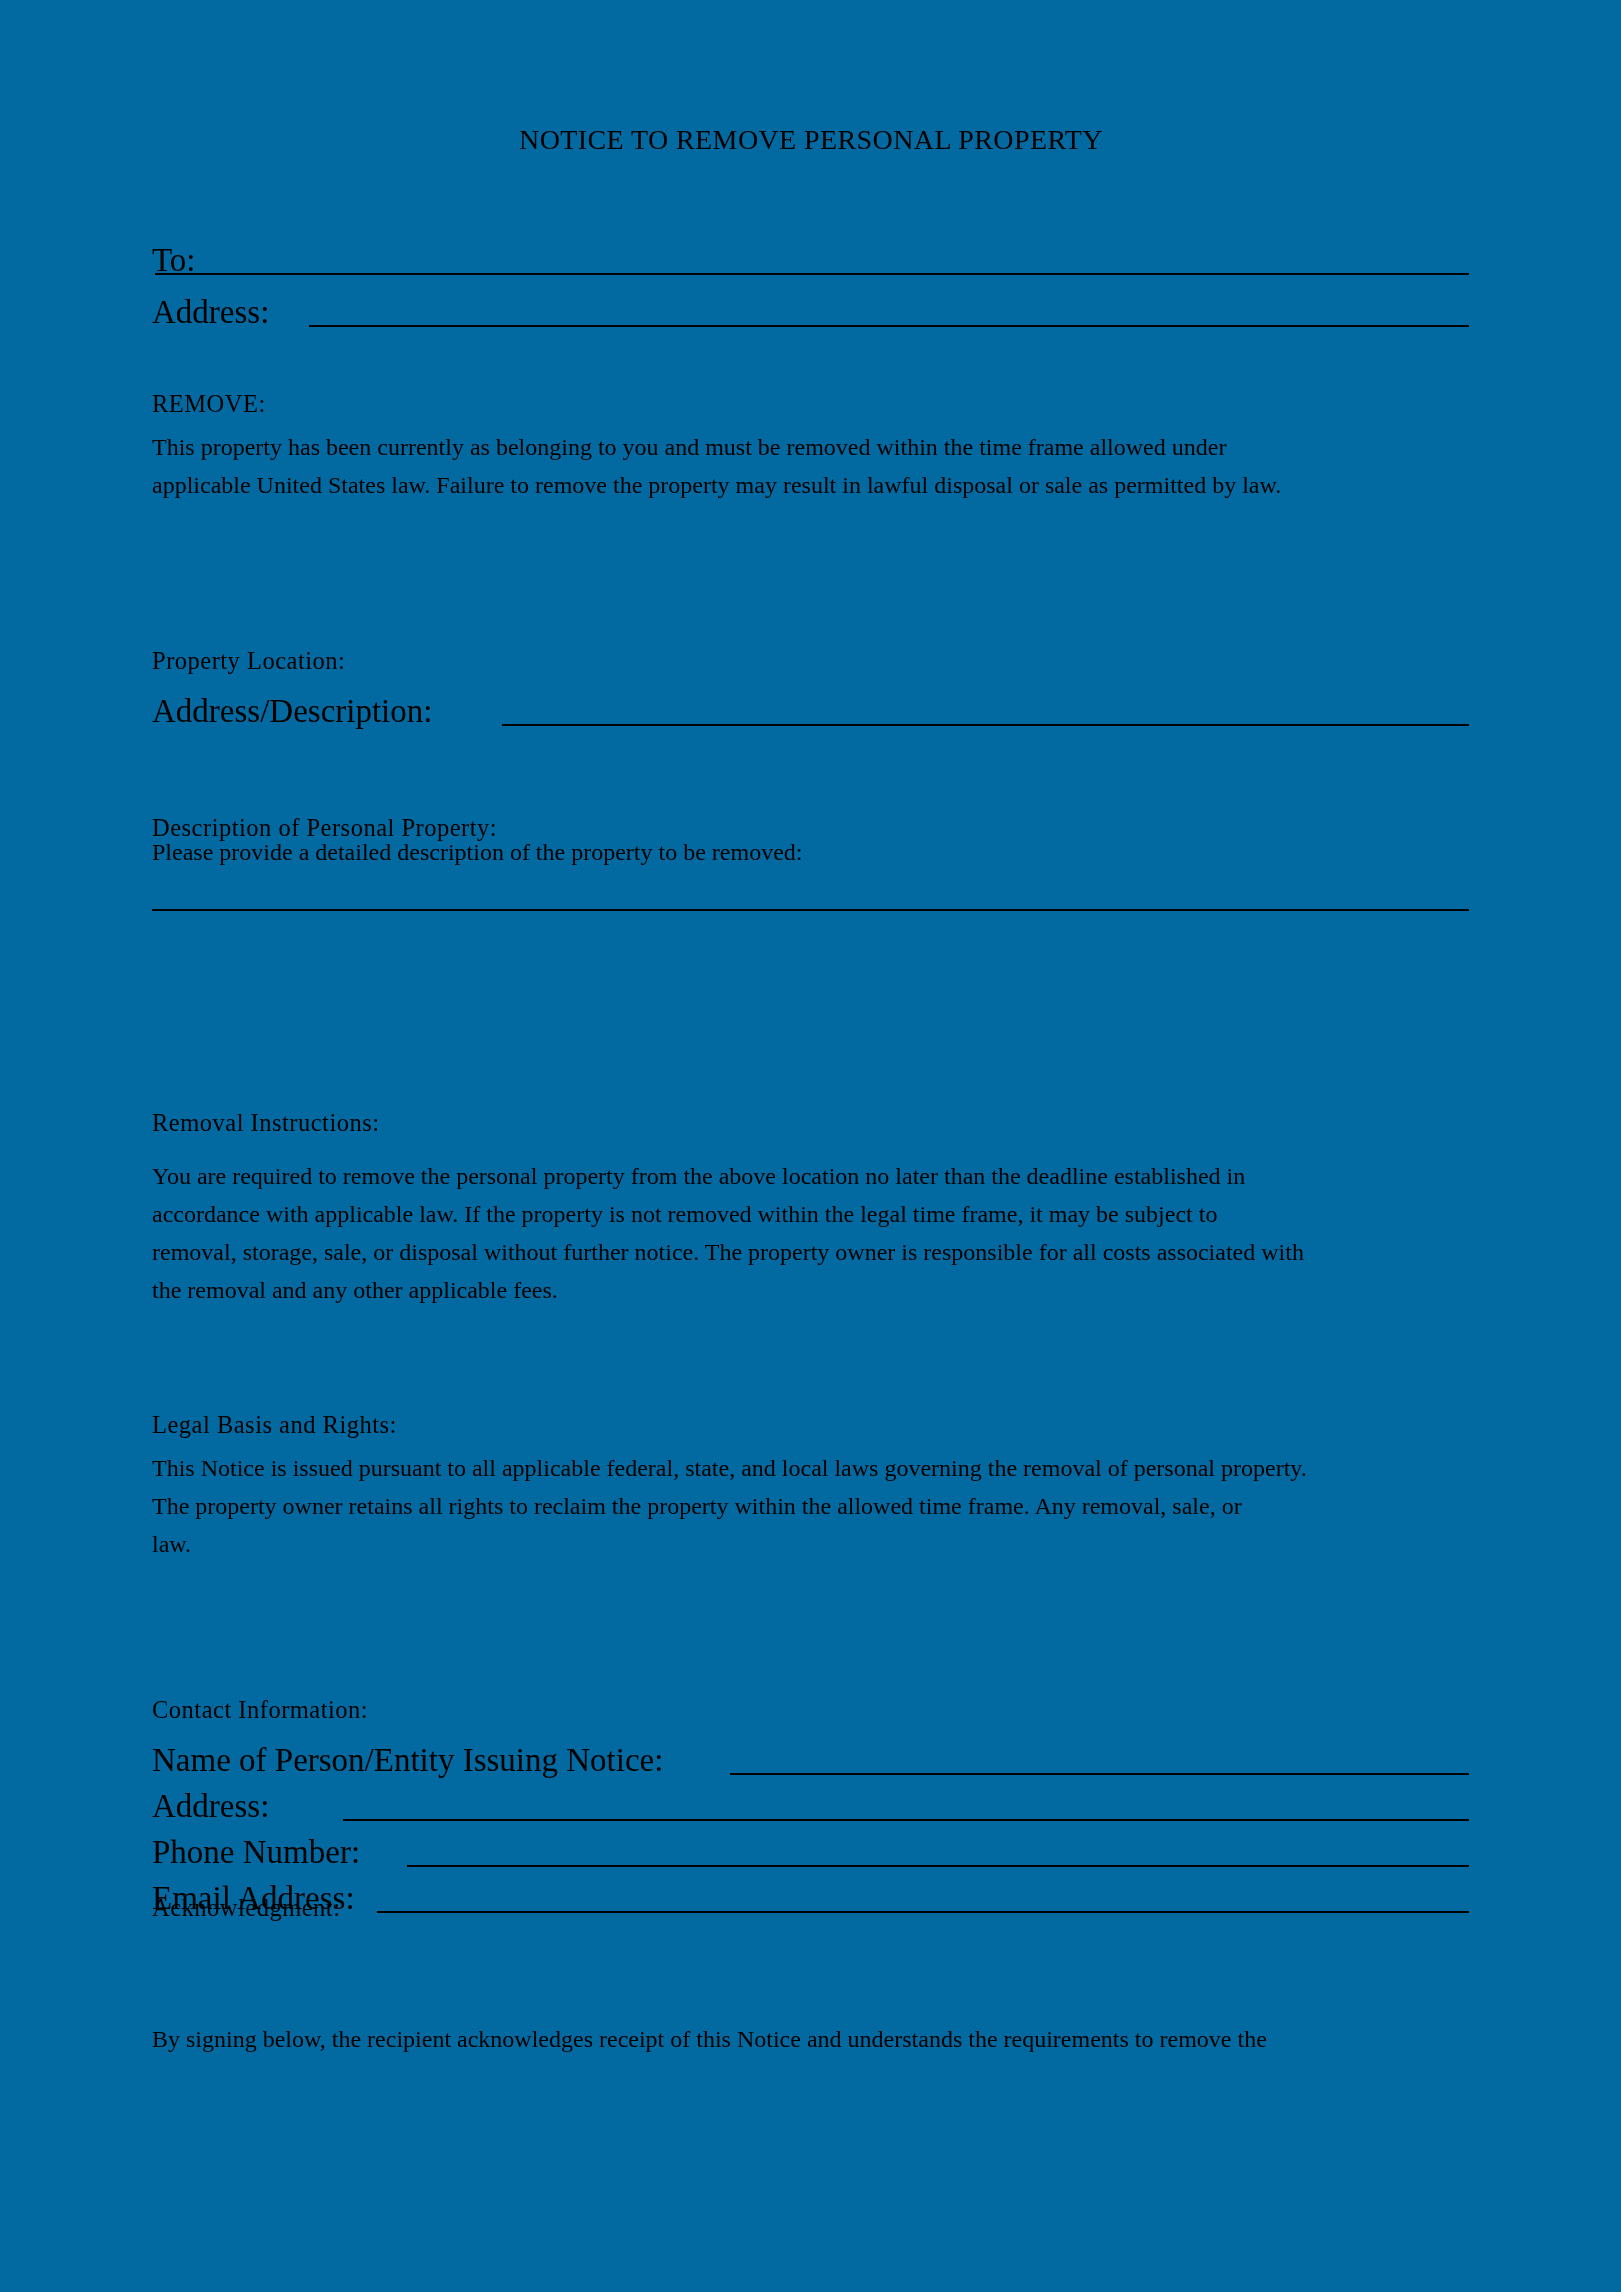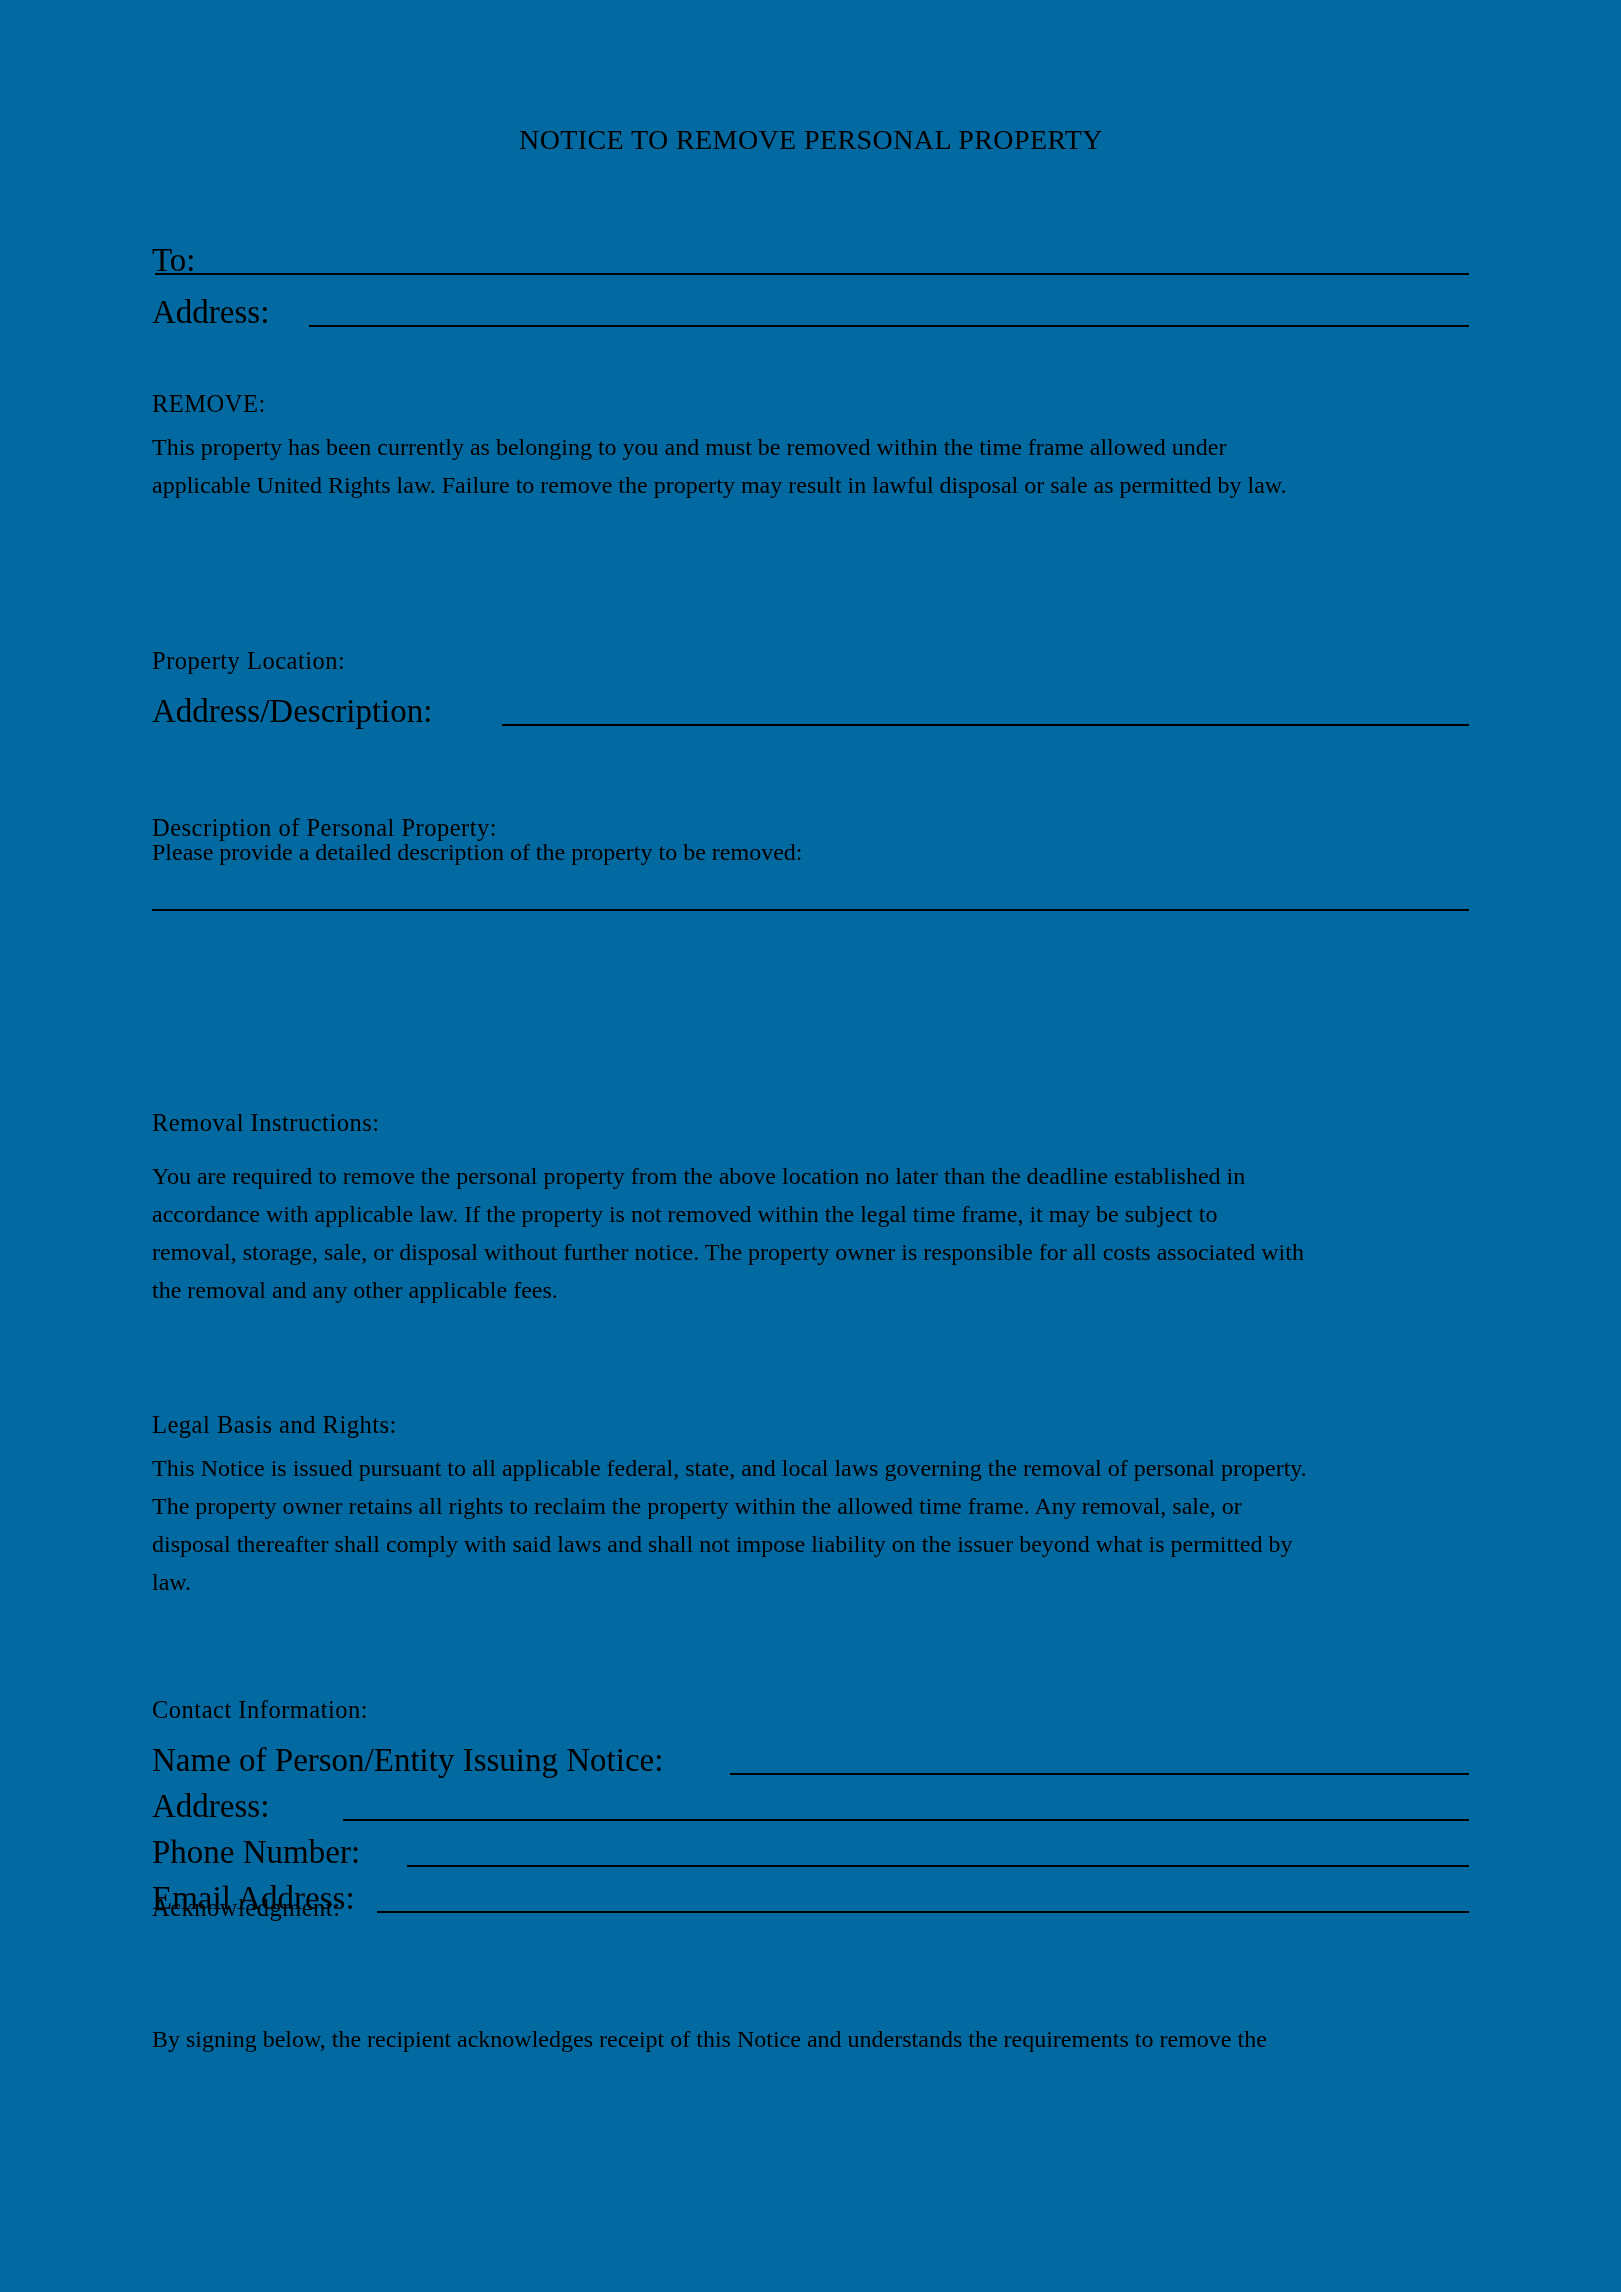--- a/index.html
+++ b/index.html
@@ -99,21 +99,21 @@
 
     <div class="field-row" style="top:296px;">
       <span class="label">Address:</span>
       <span class="rule" style="left:157px; top:29px; width:1160px;"></span>
     </div>
 
     <div class="abs section-head" style="top:392px;">REMOVE:</div>
 
     <div class="abs para" style="top:428px; width:1318px;">
       <span class="para-line">This property has been currently as belonging to you and must be removed within the time frame allowed under</span>
-      <span class="para-line">applicable United Rights law. Failure to remove the property may result in lawful disposal or sale as permitted by law.</span>
+      <span class="para-line">applicable United States law. Failure to remove the property may result in lawful disposal or sale as permitted by law.</span>
     </div>
 
     <div class="abs section-head" style="top:649px;">Property Location:</div>
 
     <div class="field-row" style="top:695px;">
       <span class="label">Address/Description:</span>
       <span class="rule" style="left:350px; top:29px; width:967px;"></span>
     </div>
 
     <div class="abs section-head" style="top:816px;">Description of Personal Property:</div>
@@ -131,21 +131,20 @@
       <span class="para-line">accordance with applicable law. If the property is not removed within the legal time frame, it may be subject to</span>
       <span class="para-line">removal, storage, sale, or disposal without further notice. The property owner is responsible for all costs associated with</span>
       <span class="para-line">the removal and any other applicable fees.</span>
     </div>
 
     <div class="abs section-head" style="top:1413px;">Legal Basis and Rights:</div>
 
     <div class="abs para" style="top:1449px; width:1318px;">
       <span class="para-line">This Notice is issued pursuant to all applicable federal, state, and local laws governing the removal of personal property.</span>
       <span class="para-line">The property owner retains all rights to reclaim the property within the allowed time frame. Any removal, sale, or</span>
-      <span class="para-line">disposal thereafter shall comply with said laws and shall not impose liability on the issuer beyond what is permitted by</span>
       <span class="para-line">law.</span>
     </div>
 
     <div class="abs section-head" style="top:1698px;">Contact Information:</div>
 
     <div class="field-row" style="top:1744px;">
       <span class="label">Name of Person/Entity Issuing Notice:</span>
       <span class="rule" style="left:578px; top:29px; width:739px;"></span>
     </div>
 

